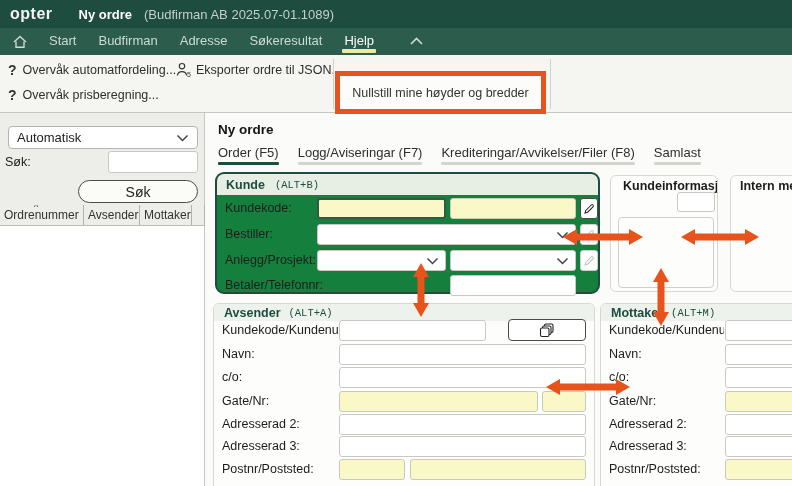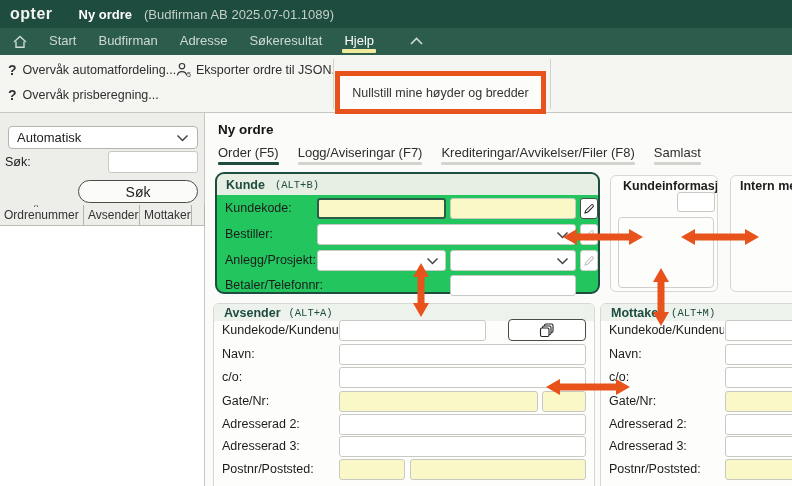--- a/index.html
+++ b/index.html
@@ -48,21 +48,21 @@
 
   
   .main-heading { left:218px; top:122px; font-weight:700; font-size:13.5px; color:#141414; }
   .tabs { left:218px; top:145px; display:flex; gap:19px; white-space:nowrap; }
   .tab { font-size:13px; color:#2e2e2e; padding-bottom:5px; position:relative; cursor:default; }
   .tab::after { content:""; position:absolute; left:0; right:0; bottom:0; height:3px; background:#d4d4cf; border-radius:1px; }
   .tab.active::after { background: var(--dark-green,#1e4c3f); }
 
   
   .gb-green { left:215px; top:172px; width:385px; height:122px; border:2px solid var(--dark-green,#1e4c3f);
-              border-radius:9px; background:#22c55e; }
+              border-radius:9px; background:#15803d; }
   .gb-green .gb-head { height:21px; background:#e7efe5; border-radius:7px 7px 0 0;
                        display:flex; align-items:center; gap:10px; padding-left:9px; }
   .gb-title { font-weight:700; font-size:12.5px; color:var(--dark-green,#1e4c3f); }
   .gb-short { font-size:10.5px; color:var(--dark-green,#1e4c3f);font-family:Liberation Mono, monospace; }
   .panel { border:1px solid #d8d8d3; border-radius:6px; background:#fdfdfb; }
   .panel .gb-head2 { height:17px; background:#edf2ec; border-radius:5px 5px 0 0;
                      display:flex; align-items:center; gap:8px; padding-left:10px; overflow:hidden; }
   .fld { background:#fff; border:1px solid #c9c9c4; border-radius:3px; height:21px; width:100%; font:inherit; padding:0 4px; }
   .fld.yellow { background: var(--yellow-field,#fbf8c8); }
   .fld.focused { border:2px solid #2d5c49; }

